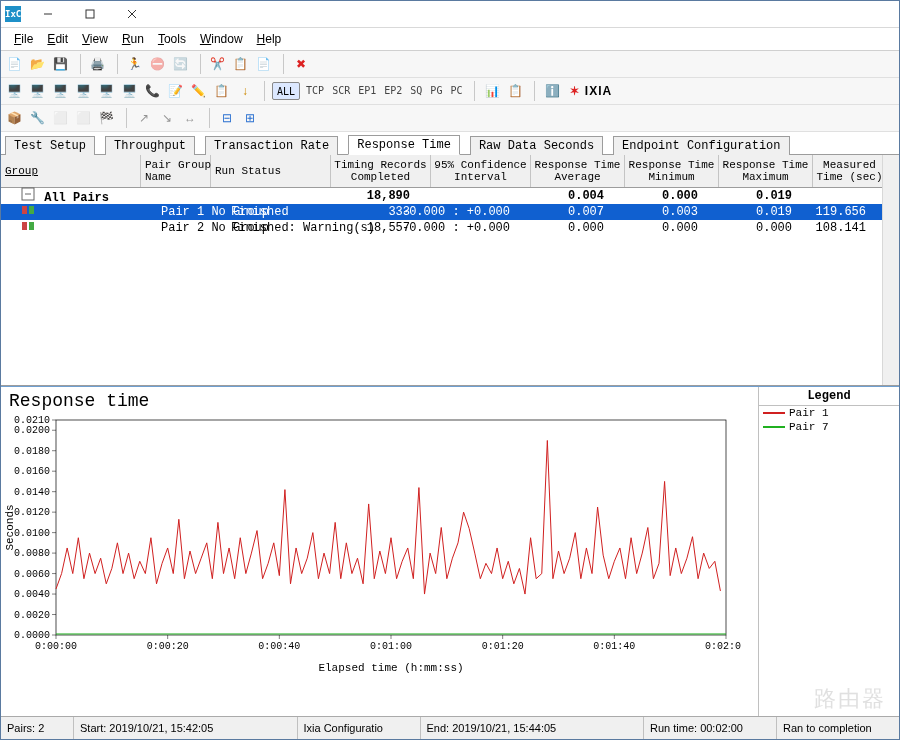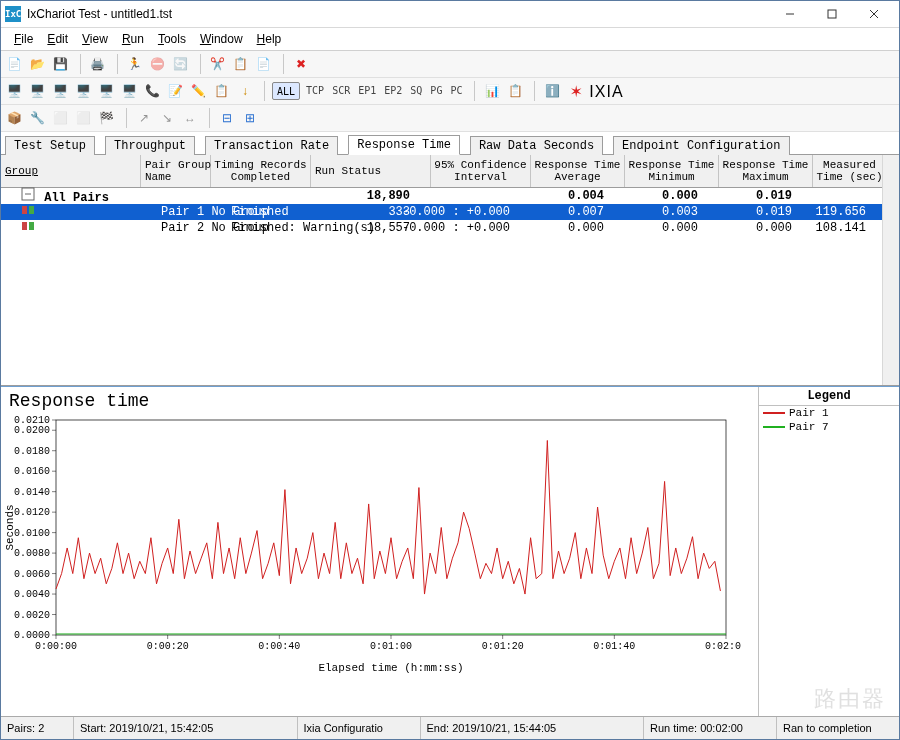--- a/index.html
+++ b/index.html
@@ -11,21 +11,21 @@
   .winbtn { width:42px; height:22px; display:flex; align-items:center; justify-content:center; }
   .winbtn svg { stroke:#333; stroke-width:1; fill:none; }
   .menubar { height:22px; display:flex; align-items:center; padding:0 6px; border-bottom:1px solid #d0d0d0; background:#fff; }
   .menuitem { padding:3px 7px; cursor:default; }
   .menuitem .u { text-decoration:underline; }
   .toolrow { height:26px; display:flex; align-items:center; padding:0 4px; background:#f7f7f7; border-bottom:1px solid #e0e0e0; gap:3px; }
   .tbtn { width:20px; height:20px; display:flex; align-items:center; justify-content:center; font-size:12px; }
   .tbtn.sep { width:6px; border-right:1px solid #c8c8c8; margin-right:4px; }
   .tbtn.framed { border:1px solid #888; border-radius:2px; padding:0 4px; width:auto; height:16px; font:10px monospace; }
   .textbtn { font:10px monospace; padding:0 3px; height:16px; line-height:16px; color:#444; }
-  .ixia { font-weight:normal; font-size:16px; letter-spacing:1px; margin-left:4px; }
+  .ixia { font-weight:bold; font-size:12px; letter-spacing:1px; margin-left:4px; }
   .ixia span.dot { color:#d22; }
   .tabbar { height:22px; display:flex; align-items:flex-end; padding:0 4px; background:#fff; border-bottom:1px solid #9c9c9c; font-family:"Courier New", monospace; font-size:12px; }
   .tab { padding:2px 8px; border:1px solid #9c9c9c; border-bottom:none; margin-right:10px; background:#f0f0f0; position:relative; top:1px; cursor:default; }
   .tab.active { background:#fff; border-bottom:1px solid #fff; }
   .gridheader { display:flex; background:#f0f0f0; border-bottom:1px solid #9c9c9c; font-family:"Courier New", monospace; font-size:11px; }
   .gridcell { border-right:1px solid #c4c4c4; padding:2px 4px; display:flex; align-items:center; justify-content:center; text-align:center; white-space:pre; box-sizing:border-box; }
   .gridcell.left { justify-content:flex-start; text-align:left; }
   .gridbody { background:#fff; font-family:"Courier New", monospace; font-size:12px; }
   .grow { display:flex; align-items:center; height:16px; }
   .grow.sel { background:#1060d0; color:#fff; }
@@ -45,21 +45,20 @@
   .watermark { position:absolute; right:14px; bottom:26px; color:#e0e0e0; font-size:22px; pointer-events:none; letter-spacing:2px; }
   .vscroll { position:absolute; right:0; top:0; bottom:0; width:16px; background:#f0f0f0; border-left:1px solid #d8d8d8; }
 </style>
 </head>
 <body>
 
 <div class="window">
 
   <div class="titlebar">
     <div class="appicon">IxC</div>
-    <div class="title">IxChariot Test - untitled1.tst</div>
     <div class="winbtns">
       <div class="winbtn">
           <svg width="10" height="10">
             <line x1="1" y1="5" x2="9" y2="5"></line>
           </svg>
         </div>
       <div class="winbtn">
           <svg width="10" height="10">
             <rect x="1" y="1" width="8" height="8"></rect>
           </svg>
@@ -154,23 +153,23 @@
       <div class="tab active">Response Time</div>
       <div class="tab">Raw Data Seconds</div>
       <div class="tab">Endpoint Configuration</div>
     </div>
 
   <div class="gridwrap">
     <div class="gridheader" id="gridheader">
         <div class="gridcell left" style="width: 140px; height: 32px; text-decoration: underline;">Group</div>
         <div class="gridcell left" style="width: 70px; height: 32px;">Pair Group
 Name</div>
+        <div class="gridcell left" style="width: 120px; height: 32px;">Run Status</div>
         <div class="gridcell" style="width: 100px; height: 32px;">Timing Records
 Completed</div>
-        <div class="gridcell left" style="width: 120px; height: 32px;">Run Status</div>
         <div class="gridcell" style="width: 100px; height: 32px;">95% Confidence
 Interval</div>
         <div class="gridcell" style="width: 94px; height: 32px;">Response Time
 Average</div>
         <div class="gridcell" style="width: 94px; height: 32px;">Response Time
 Minimum</div>
         <div class="gridcell" style="width: 94px; height: 32px;">Response Time
 Maximum</div>
         <div class="gridcell" style="width: 74px; height: 32px;">Measured
 Time (sec)</div>

